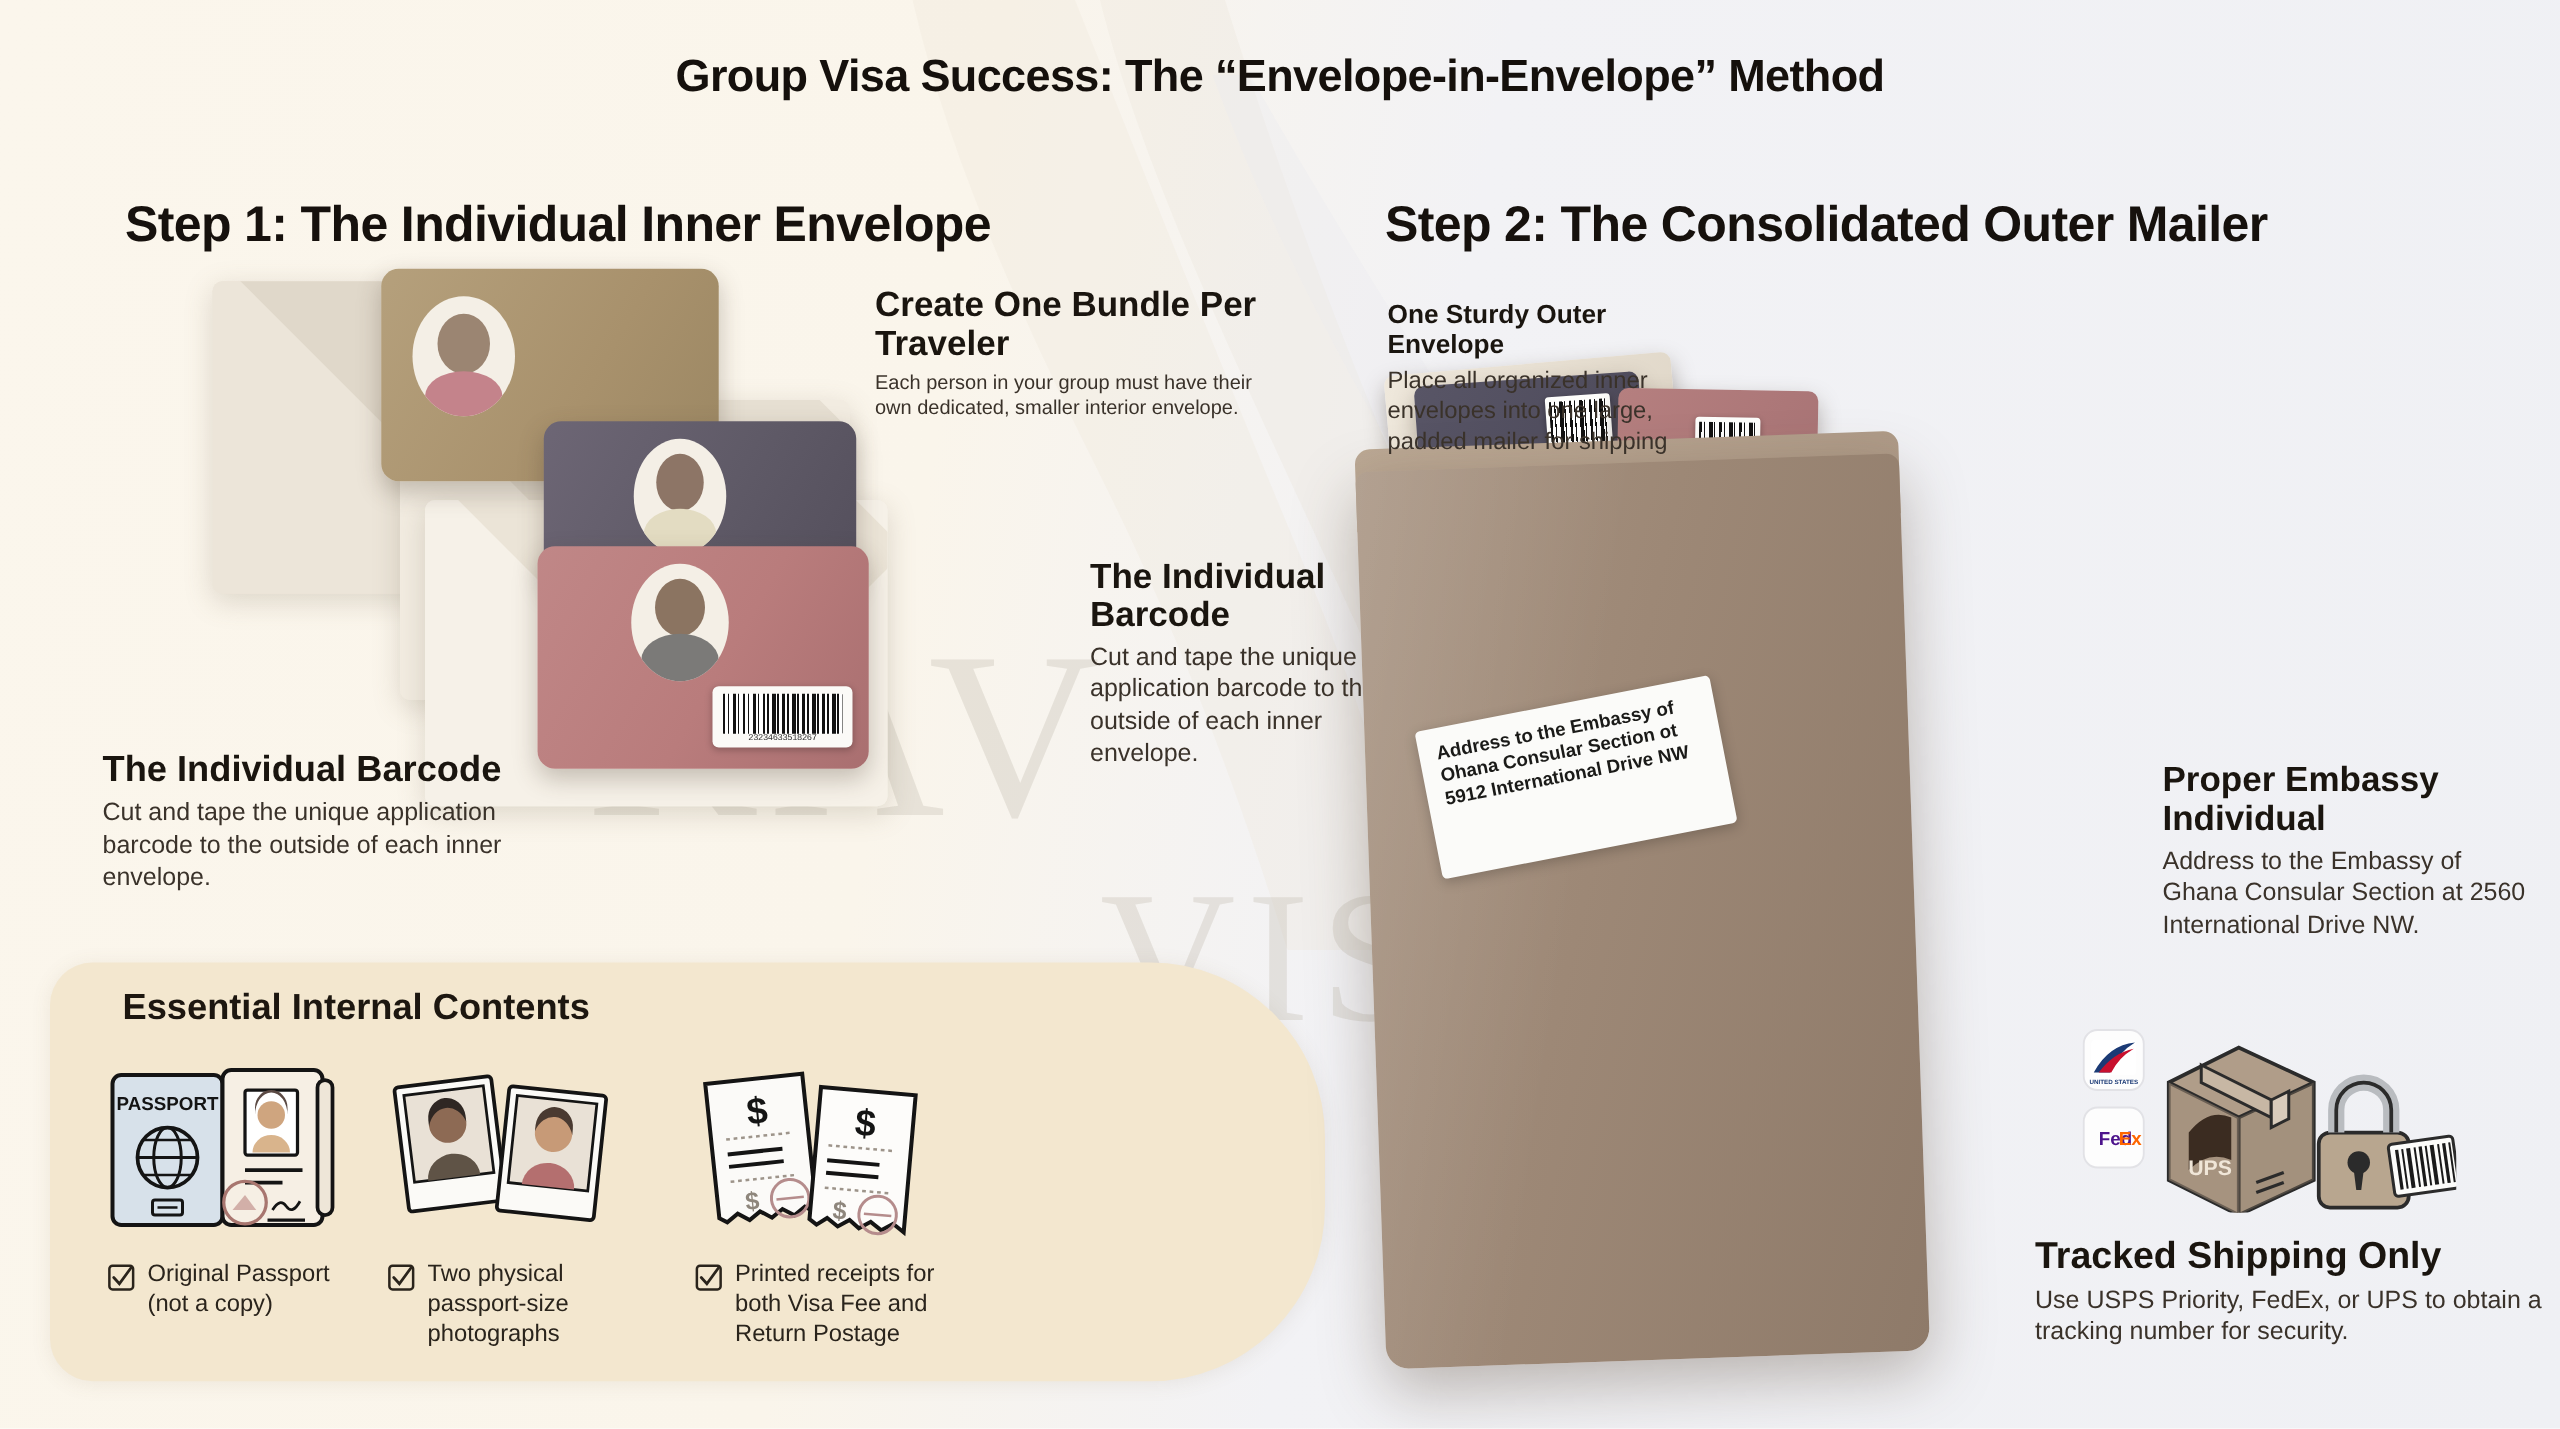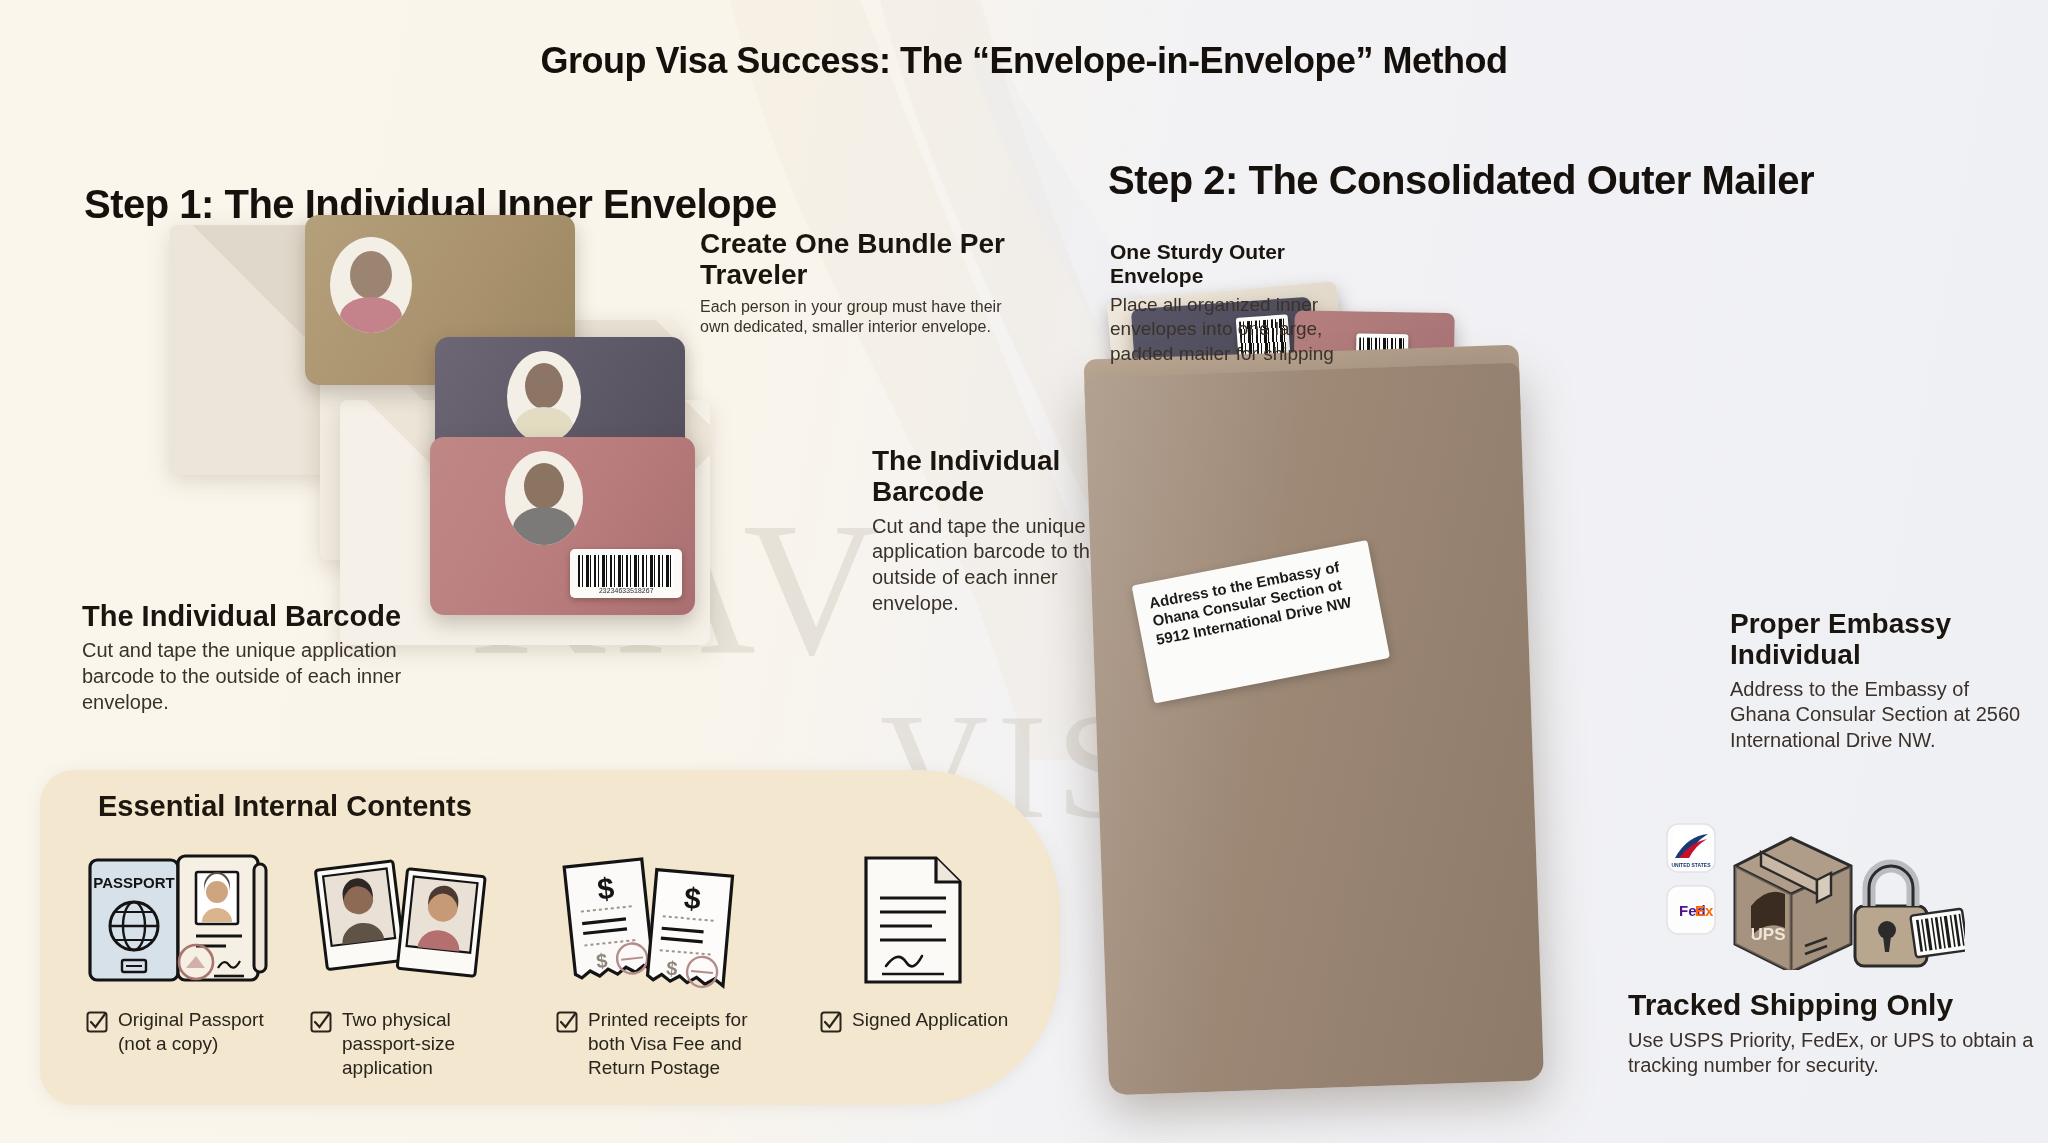--- a/index.html
+++ b/index.html
@@ -37,21 +37,21 @@
     position: absolute; left: 0; top: 40px; width: 2048px;
     text-align: center;
     font-size: 36px; font-weight: bold; color: #15100c;
     letter-spacing: -0.5px;
   }
   .step-head {
     position: absolute;
     font-size: 40px; font-weight: bold; color: #16110d;
     letter-spacing: -0.5px;
   }
-  #step1-head { left: 84px; top: 158px; margin-top: 24px; }
+  #step1-head { left: 100px; top: 158px; }
   #step2-head { left: 1108px; top: 158px; }
 
   .callout { position: absolute; }
   .callout .ch {
     font-weight: bold; color: #1a150f;
     line-height: 1.12; margin-bottom: 6px;
   }
   .callout .cb {
     color: #3a322a; line-height: 1.28;
   }
@@ -333,21 +333,21 @@
           <path d="M116 56 a16 20 0 0 1 30 0 l0 -5 a15 16 0 0 0 -30 0 Z" fill="#4a3a31"></path>
           <path d="M110 99 a21 19 0 0 1 42 0 Z" fill="#b46f6f"></path>
         </g>
       </svg>
     </div>
     <div class="col-check">
       <svg class="chk" viewBox="0 0 22 22">
         <rect x="1.5" y="1.5" width="19" height="19" rx="2.5" fill="none" stroke="#2a241c" stroke-width="2"></rect>
         <path d="M5 11 l4.5 5 L19 3" fill="none" stroke="#2a241c" stroke-width="2.2" stroke-linecap="round"></path>
       </svg>
-      <div class="col-label">Two physical passport-size application</div>
+      <div class="col-label">Two physical passport-size photographs</div>
     </div>
   </div>
 
   <div class="content-col" id="col-2">
     <div class="col-icon">
       <svg width="186" height="140" viewBox="0 0 186 140">
         <g transform="rotate(-6 60 70)">
           <path d="M14 12 h78 v112 l-9 -6 l-9 6 l-9 -6 l-9 6 l-9 -6 l-9 6 l-9 -6 l-9 6 l-6 -4 Z" fill="#fbfaf8" stroke="#141414" stroke-width="3.2"></path>
           <text x="53" y="48" text-anchor="middle" font-family="Liberation Sans, sans-serif" font-size="30" font-weight="bold" fill="#141414">$</text>
           <line x1="26" y1="58" x2="80" y2="58" stroke="#9d948a" stroke-width="2" stroke-dasharray="3 3"></line>
@@ -373,41 +373,20 @@
     </div>
     <div class="col-check">
       <svg class="chk" viewBox="0 0 22 22">
         <rect x="1.5" y="1.5" width="19" height="19" rx="2.5" fill="none" stroke="#2a241c" stroke-width="2"></rect>
         <path d="M5 11 l4.5 5 L19 3" fill="none" stroke="#2a241c" stroke-width="2.2" stroke-linecap="round"></path>
       </svg>
       <div class="col-label">Printed receipts for both Visa Fee and Return Postage</div>
     </div>
   </div>
 
-  <div class="content-col" id="col-3">
-    <div class="col-icon">
-      <svg width="186" height="140" viewBox="0 0 186 140">
-        <path d="M46 8 h70 l24 24 v100 h-94 Z" fill="#fbfaf7" stroke="#141414" stroke-width="3.2"></path>
-        <path d="M116 8 v24 h24" fill="#eee8dc" stroke="#141414" stroke-width="3.2"></path>
-        <line x1="60" y1="48" x2="126" y2="48" stroke="#141414" stroke-width="2.8"></line>
-        <line x1="60" y1="62" x2="126" y2="62" stroke="#141414" stroke-width="2.8"></line>
-        <line x1="60" y1="76" x2="112" y2="76" stroke="#141414" stroke-width="2.8"></line>
-        <line x1="60" y1="90" x2="126" y2="90" stroke="#141414" stroke-width="2.8"></line>
-        <path d="M66 116 q12 -16 20 -4 q7 11 16 -6" fill="none" stroke="#141414" stroke-width="2.6" stroke-linecap="round"></path>
-        <line x1="62" y1="124" x2="124" y2="124" stroke="#141414" stroke-width="2.4"></line>
-      </svg>
-    </div>
-    <div class="col-check">
-      <svg class="chk" viewBox="0 0 22 22">
-        <rect x="1.5" y="1.5" width="19" height="19" rx="2.5" fill="none" stroke="#2a241c" stroke-width="2"></rect>
-        <path d="M5 11 l4.5 5 L19 3" fill="none" stroke="#2a241c" stroke-width="2.2" stroke-linecap="round"></path>
-      </svg>
-      <div class="col-label">Signed Application</div>
-    </div>
-  </div>
 
   <div id="mailer">
 
     <div class="inner-doc" style="left:30px; top:10px; width:230px; height:190px;
                 background:linear-gradient(110deg,#efe8dc,#ded5c6); transform:rotate(-3deg);"></div>
 
     <div class="inner-doc" style="left:52px; top:22px; width:180px; height:175px;
                 background:linear-gradient(120deg,#585566,#4a4757); transform:rotate(-2deg);">
       <div class="avatar-ring" style="left:14px; top:64px; width:52px; height:62px;">
         <div class="av-head" style="left:13px; top:8px; width:26px; height:30px; background:#8c7463;"></div>

